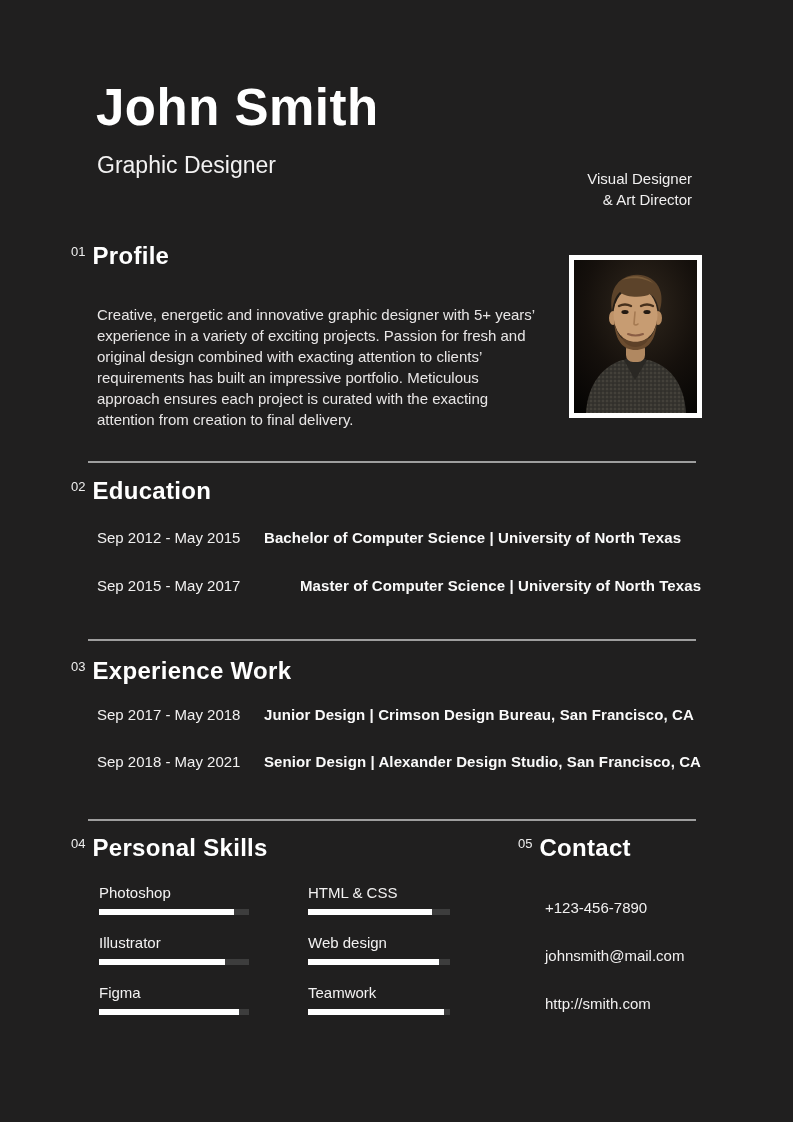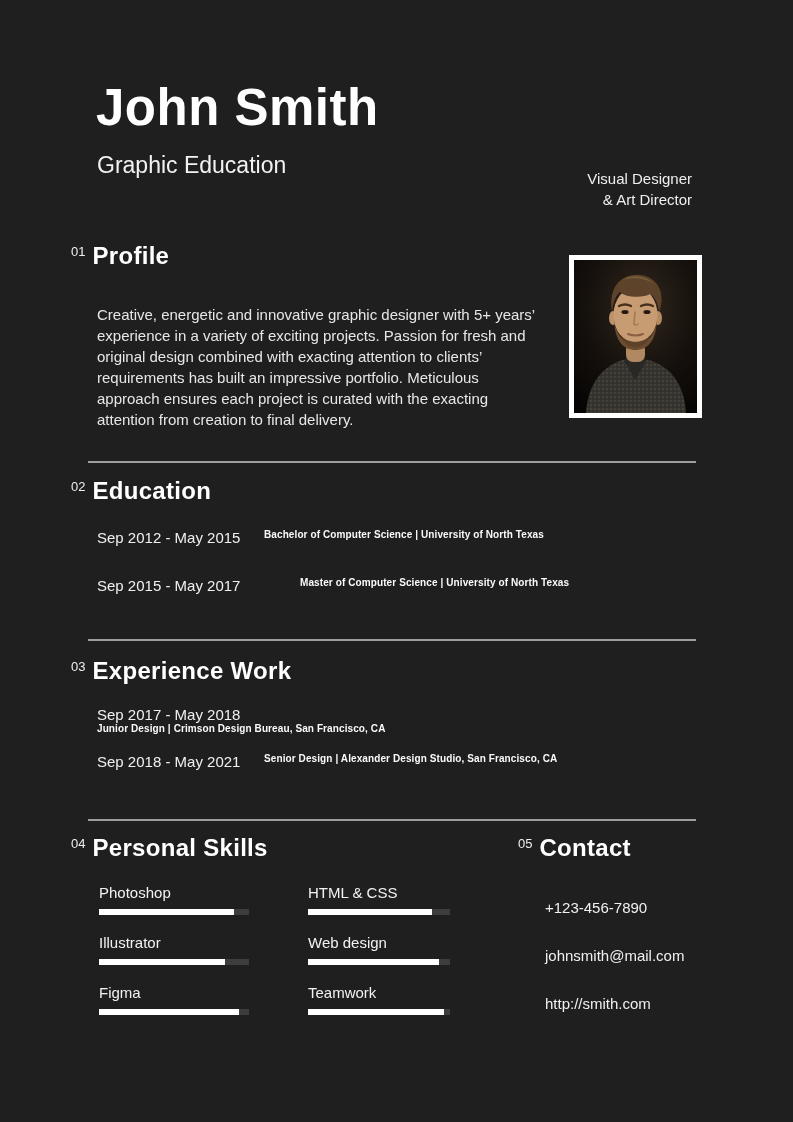--- a/index.html
+++ b/index.html
@@ -67,25 +67,25 @@
   .divider-2 { top: 631px; }
   .divider-3 { top: 811px; }
 
   
   .row { position: absolute; left: 97px; width: 620px; display: flex; }
   .row .dates {
     width: 167px; flex: none;
     font-size: 15px; color: #f1f0f0; font-weight: normal;
   }
   .row .detail {
-    font-size: 10px; font-weight: bold; color: #fafafa; letter-spacing: 0.1px;
+    font-size: 15px; font-weight: bold; color: #fafafa; letter-spacing: 0.1px;
   }
   .edu-row-0 { top: 529px; }
   .edu-row-1 { top: 577px; gap: 36px; }
-  .exp-row-0 { top: 706px; flex-direction: column; }
+  .exp-row-0 { top: 706px; }
   .exp-row-1 { top: 753px; }
 
   
   .skills-col { position: absolute; top: 884px; }
   .skills-col-0 { left: 99px;  width: 150px; }
   .skills-col-1 { left: 308px; width: 142px; }
   .skill { margin-bottom: 19px; }
   .skill-label { font-size: 15px; color: #f3f2f2; display: block; margin-bottom: 8px; }
   .skill-bar-track { width: 100%; height: 6px; background: #3d3d3d; }
   .skill-bar-fill  { height: 100%; background: #ffffff; width: 0%; }
@@ -93,21 +93,21 @@
   
   .contact-list { position: absolute; left: 545px; top: 899px; }
   .contact-item { font-size: 15px; color: #f1f0f0; margin-bottom: 31px; }
 </style>
 </head>
 <body>
 
 <div class="page">
 
   <h1 class="name">John Smith</h1>
-  <div class="job-title">Graphic Education</div>
+  <div class="job-title">Graphic Designer</div>
   <div class="tagline">
     <div>Visual Designer</div>
     <div>&amp; Art Director</div>
   </div>
 
   <div class="sec-head profile-head">
     <span class="sec-num">01</span><span class="sec-title">Profile</span>
   </div>
   <p class="profile-text">Creative, energetic and innovative graphic designer with 5+ years’ experience in a variety of exciting projects. Passion for fresh and original design combined with exacting attention to clients’ requirements has built an impressive portfolio. Meticulous approach ensures each project is curated with the exacting attention from creation to final delivery.</p>
 

